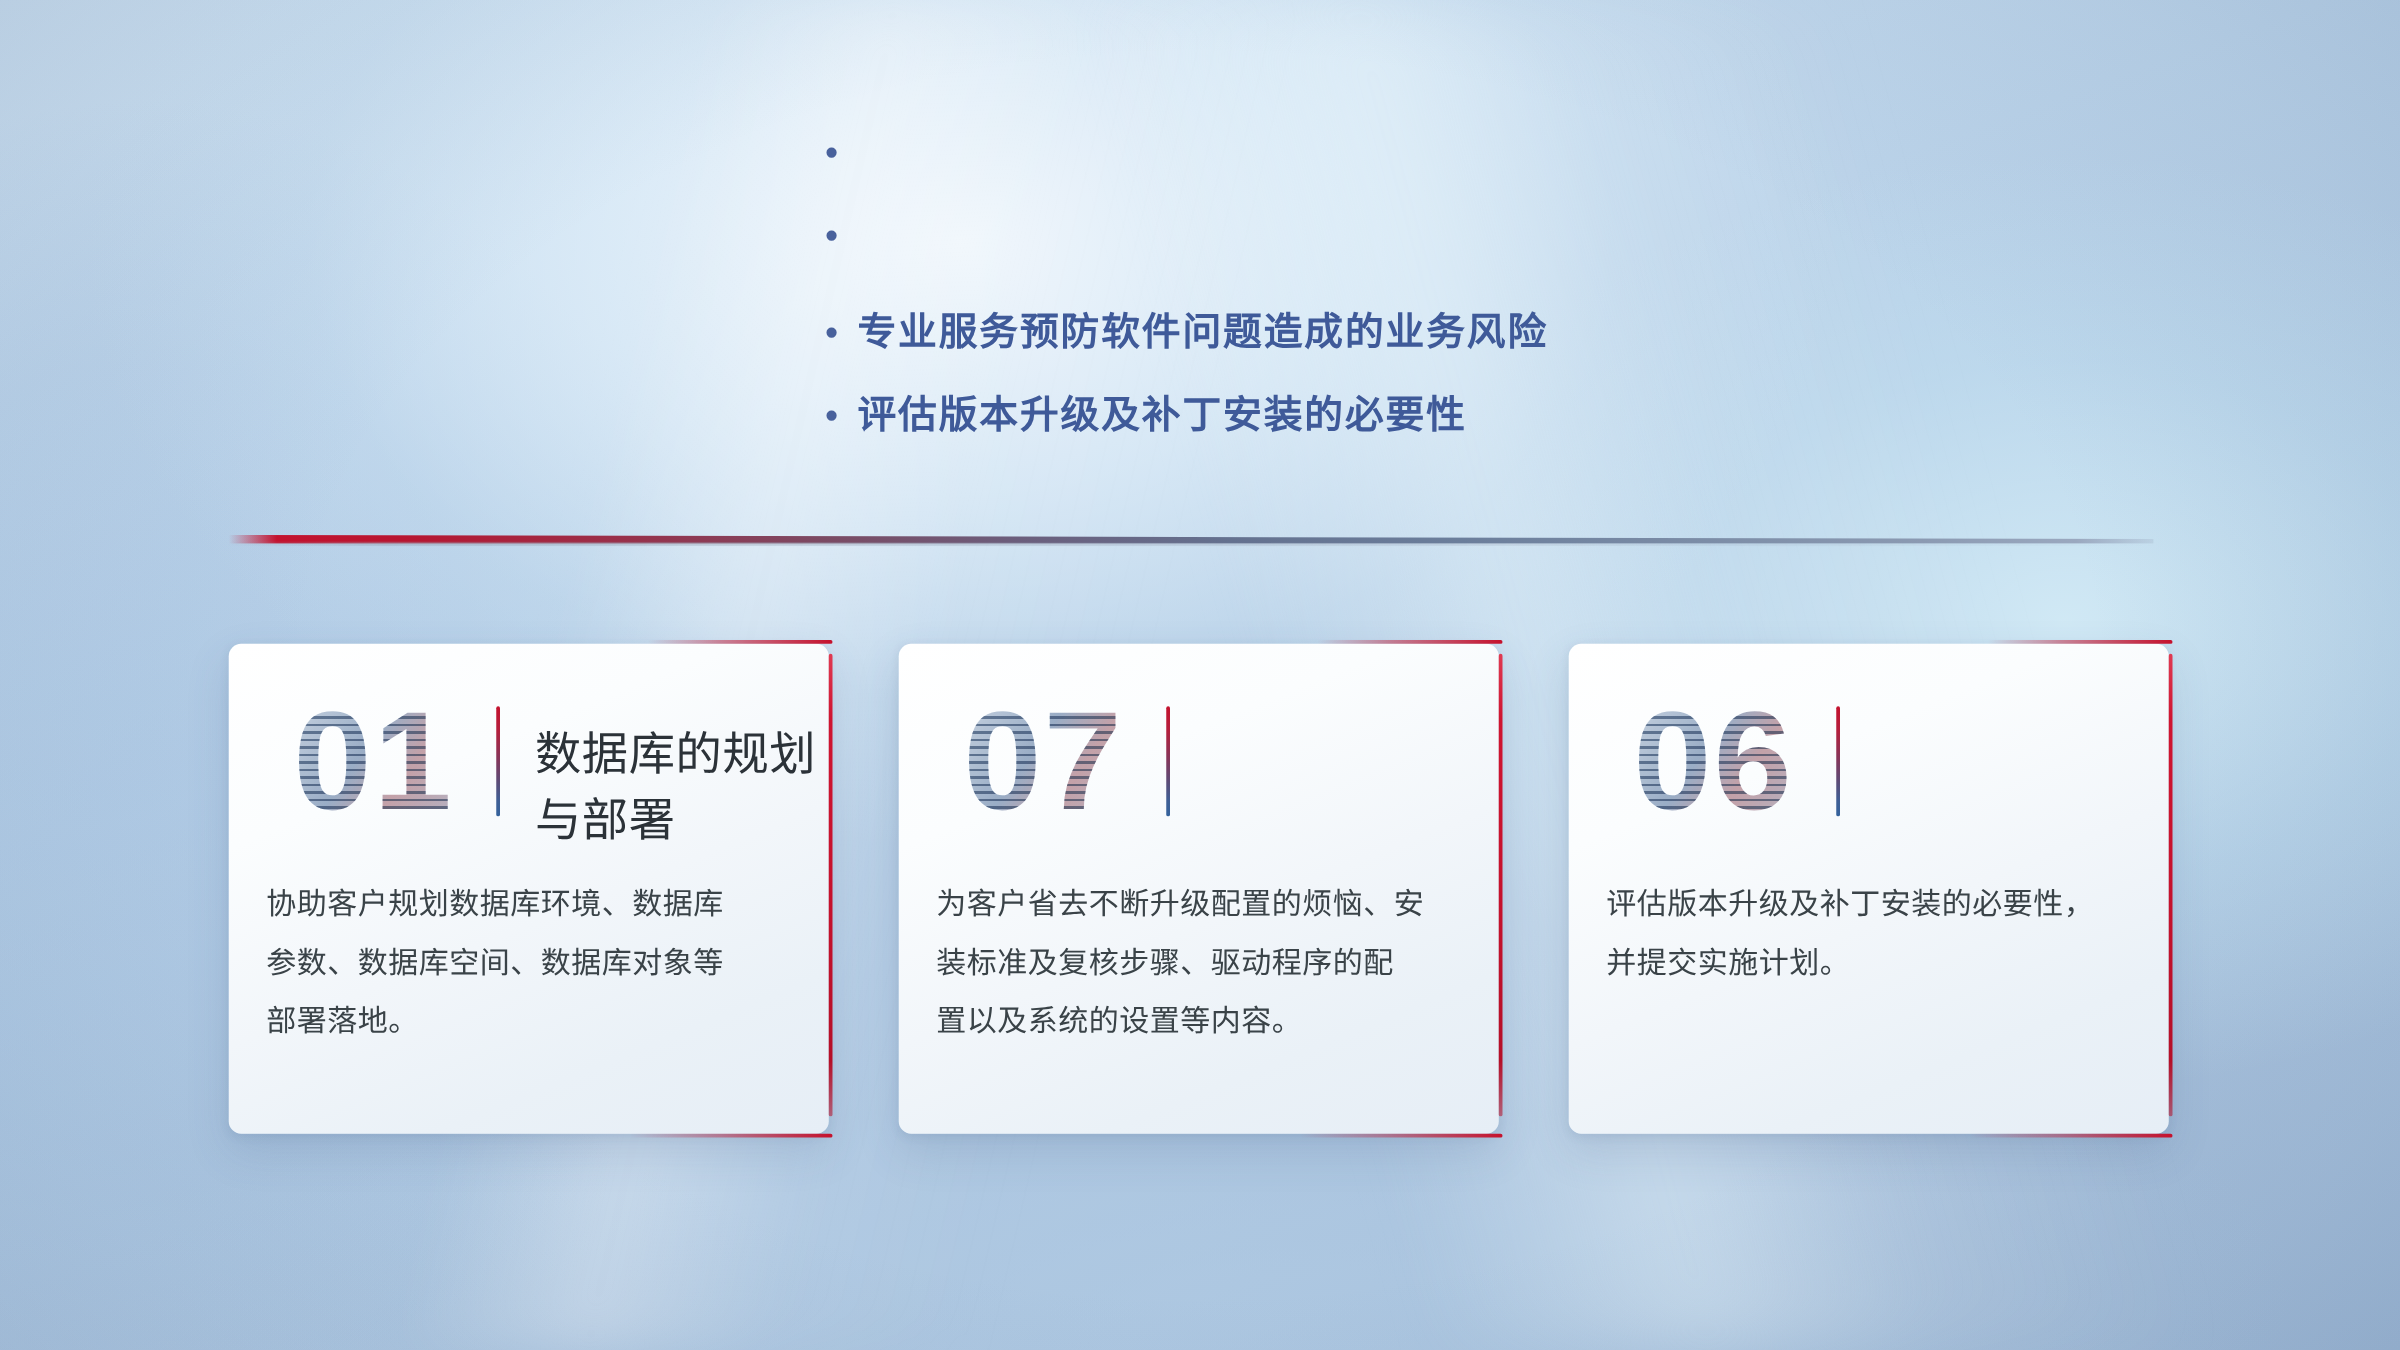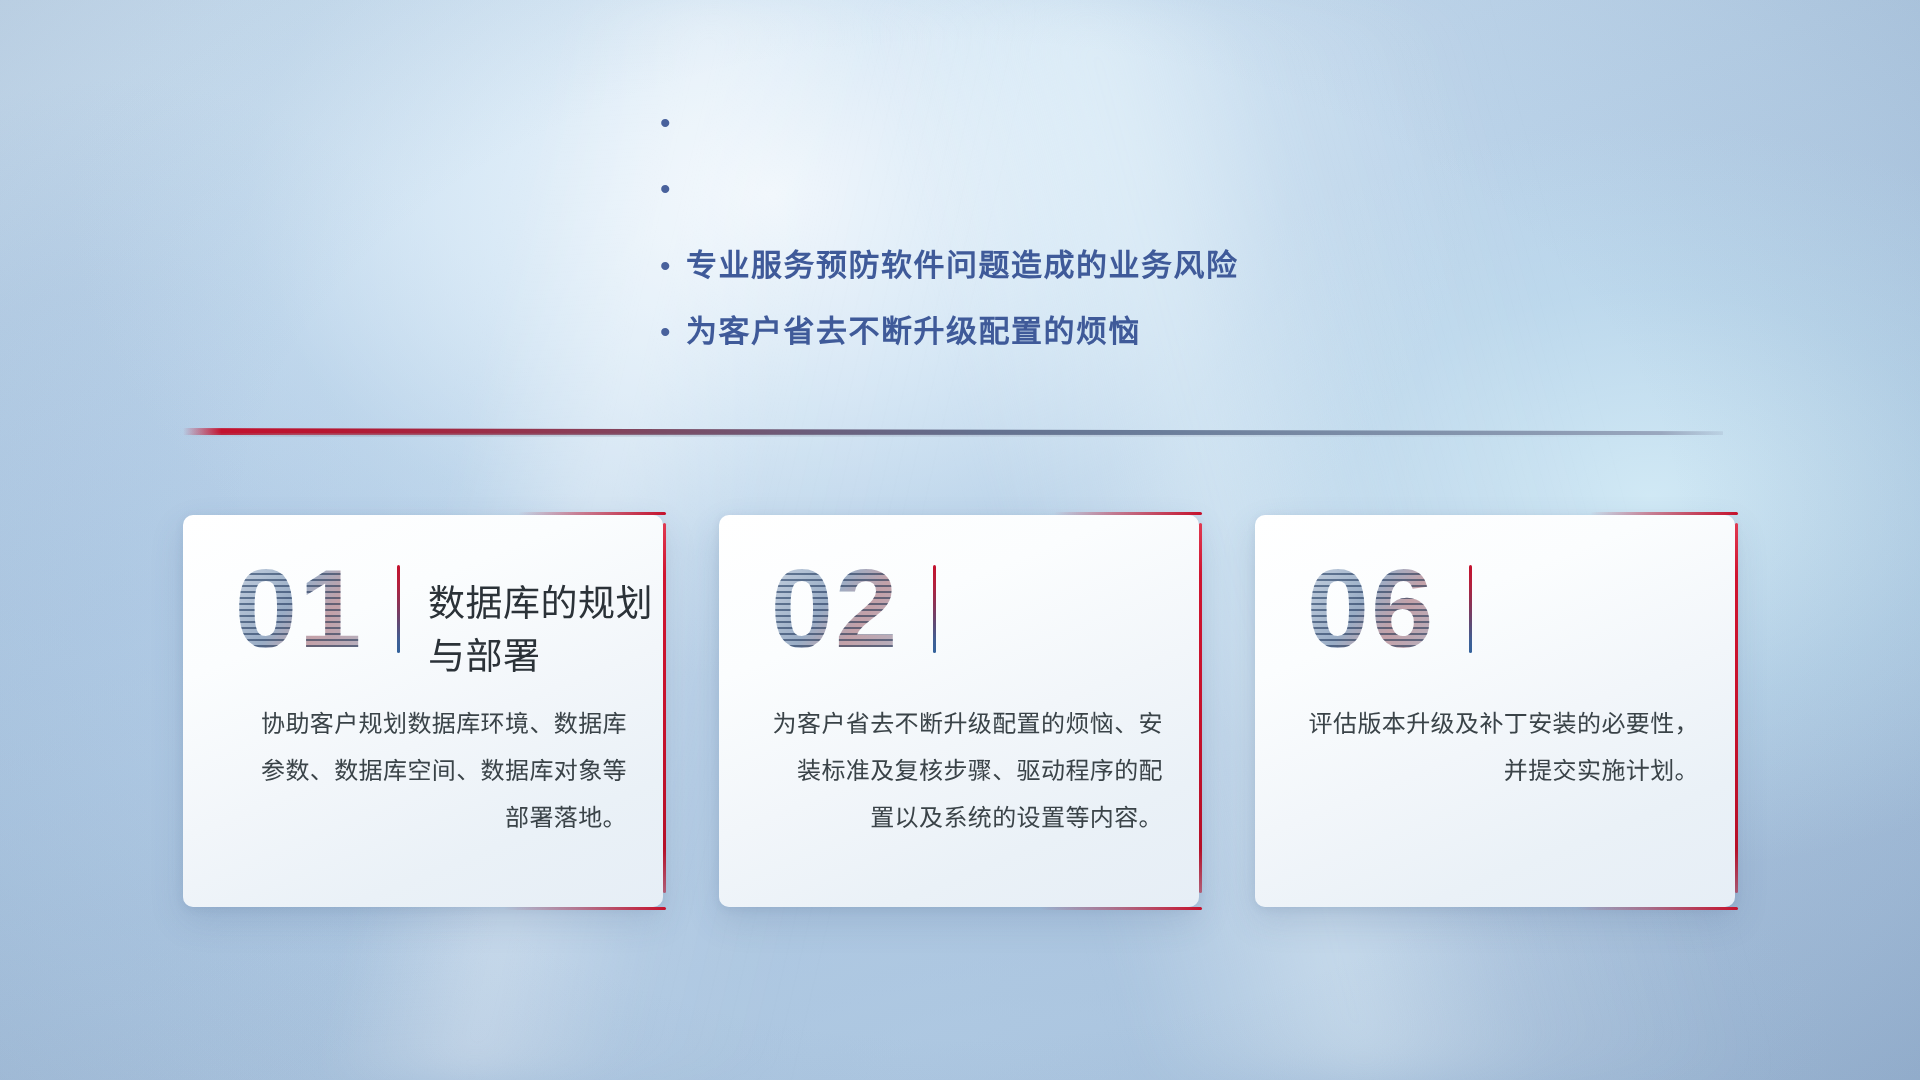--- a/index.html
+++ b/index.html
@@ -287,27 +287,26 @@
     font-size: 37px;
     line-height: 1.42;
     font-weight: 500;
     color: #2b3238;
     letter-spacing: 0.5px;
     white-space: pre-line;
     margin-top: 44px;
   }
 
   .card-body {
-    padding: 10px 36px 0 30px;
+    padding: 10px 56px 0 30px;
     font-size: 24px;
     line-height: 1.95;
     color: #3a4348;
     letter-spacing: 0.4px;
     white-space: pre-line;
-    text-align: right;
   }
 </style>
 </head>
 <body>
 
 <div id="slide">
 
   <div class="bg-layer bg-base"></div>
   <div class="bg-layer bg-glow-3"></div>
   <div class="bg-layer bg-glow-4"></div>
@@ -327,21 +326,21 @@
       <span class="bullet-dot">•</span>
     </div>
 
     <div class="bullet-row">
       <span class="bullet-dot">•</span>
       <span class="bullet-text">专业服务预防软件问题造成的业务风险</span>
     </div>
 
     <div class="bullet-row">
       <span class="bullet-dot">•</span>
-      <span class="bullet-text">为客户省去不断升级配置的烦恼</span>
+      <span class="bullet-text">评估版本升级及补丁安装的必要性</span>
     </div>
 
   </div>
 
   <div id="divider">
     <div class="rule-main"></div>
     <div class="rule-shade"></div>
   </div>
 
   <div id="cards">
@@ -359,21 +358,21 @@
       <div class="card-body">协助客户规划数据库环境、数据库
 参数、数据库空间、数据库对象等
 部署落地。</div>
     </div>
 
     <div class="card">
       <div class="accent-top"></div>
       <div class="accent-right"></div>
       <div class="accent-bottom"></div>
       <div class="card-head">
-        <div class="card-number">02</div>
+        <div class="card-number">07</div>
         <div class="card-divider-bar"></div>
       </div>
       <div class="card-body">为客户省去不断升级配置的烦恼、安
 装标准及复核步骤、驱动程序的配
 置以及系统的设置等内容。</div>
     </div>
 
     <div class="card">
       <div class="accent-top"></div>
       <div class="accent-right"></div>

